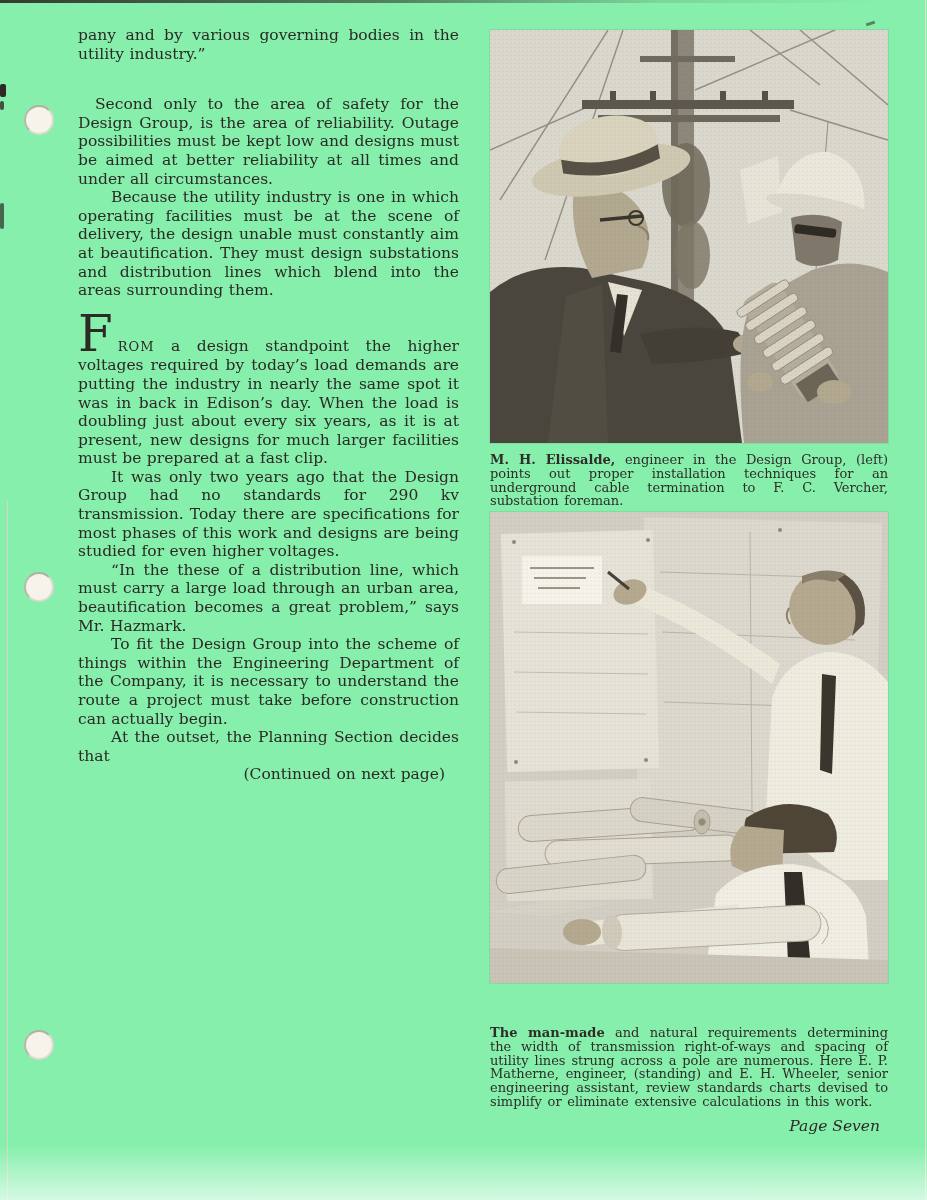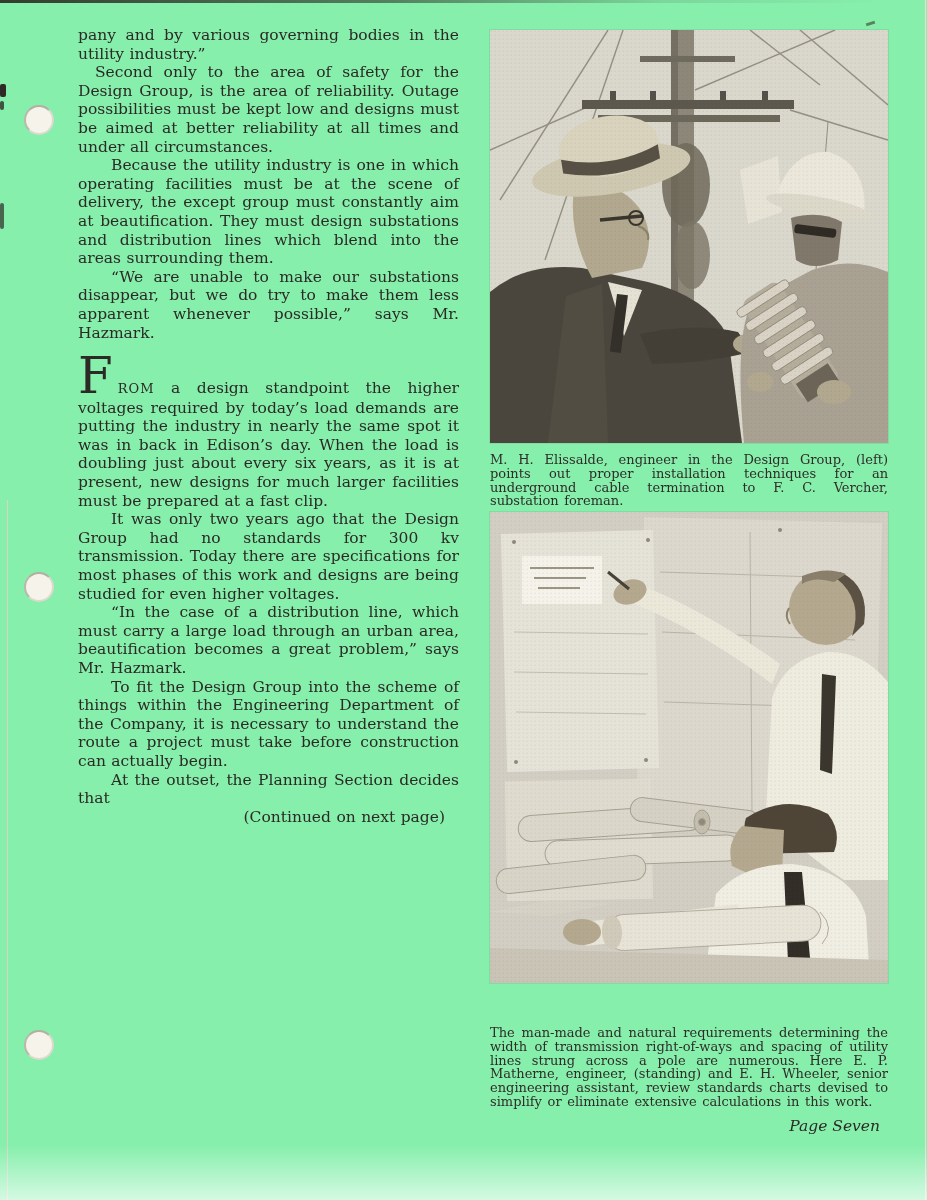--- a/index.html
+++ b/index.html
@@ -61,21 +61,21 @@
   }
   .left-col p {
     margin: 0;
     font-size: 15.5px;
     line-height: 18.6px;
     text-align: justify;
     text-indent: 33px;
     word-spacing: 0.5px;
   }
   p.opening { text-indent: 0; }
-  p.small-indent { text-indent: 17px; }
+  p.small-indent { text-indent: 17px; margin-top: 32px; }
   p.dropcap-para { text-indent: 0; }
   p.dropcap-para.first  { margin-top: 46px; }
   p.dropcap-para.second { margin-top: 34px; }
   .dropcap {
     font-size: 50px;
     line-height: 0;
     margin-right: 4px;
     letter-spacing: 1px;
   }
   .lead { font-size: 13px; letter-spacing: 1px; }
@@ -92,21 +92,21 @@
   #photo2 { top: 512px; height: 471px; }
   .caption {
     position: absolute; left: 0; width: 398px;
     font-size: 13px; line-height: 13.8px;
     text-align: justify;
     color: #2f2d28;
     word-spacing: 1.5px;
   }
   #caption1 { top: 453px; }
   #caption2 { top: 1026px; }
-  .caption .cap-lead { font-weight: normal; }
+  .caption .cap-lead { font-weight: bold; }
 
   .page-number {
     position: absolute; right: 47px; top: 1106px;
     font-size: 15.5px; font-style: italic; font-weight: normal;
     color: #2c2a25;
     margin-top: 11px;
   }
 </style>
 </head>
 <body>
@@ -121,26 +121,25 @@
   <div class="edge-mark m3"></div>
   <div class="corner-mark"></div>
   <div class="hole h1"></div>
   <div class="hole h2"></div>
   <div class="hole h3"></div>
 
   <div class="left-col">
     <p class="opening">pany and by various governing bodies in the utility industry.”</p>
     <p class="small-indent">Second only to the area of safety for the Design Group, is the area of reliability. Outage possibilities must be kept low and designs must be aimed at better reliability at all times and under all circumstances.</p>
 
-    <p>Because the utility industry is one in which operating facilities must be at the scene of delivery, the except group must constantly aim at beautification. They must design substations and distribution lines which blend into the areas surrounding them.</p>
-    <p>“We are unable to make our substations disappear, but we do try to make them less apparent whenever possible,” says Mr. Hazmark.</p>
+    <p>Because the utility industry is one in which operating facilities must be at the scene of delivery, the design unable must constantly aim at beautification. They must design substations and distribution lines which blend into the areas surrounding them.</p>
 
     <p class="dropcap-para second"><span class="dropcap">F</span><span class="lead">ROM</span><span> a design standpoint the higher voltages required by today’s load demands are putting the industry in nearly the same spot it was in back in Edison’s day. When the load is doubling just about every six years, as it is at present, new designs for much larger facilities must be prepared at a fast clip.</span></p>
-    <p>It was only two years ago that the Design Group had no standards for 300 kv transmission. Today there are specifications for most phases of this work and designs are being studied for even higher voltages.</p>
-    <p>“In the case of a distribution line, which must carry a large load through an urban area, beautification becomes a great problem,” says Mr. Hazmark.</p>
+    <p>It was only two years ago that the Design Group had no standards for 290 kv transmission. Today there are specifications for most phases of this work and designs are being studied for even higher voltages.</p>
+    <p>“In the these of a distribution line, which must carry a large load through an urban area, beautification becomes a great problem,” says Mr. Hazmark.</p>
     <p>To fit the Design Group into the scheme of things within the Engineering Department of the Company, it is necessary to understand the route a project must take before construction can actually begin.</p>
     <p>At the outset, the Planning Section decides that</p>
     <p class="continued">(Continued on next page)</p>
   </div>
 
   <div class="right-col">
 
     <div class="photo" id="photo1" role="img" aria-label="Two men beside a utility pole: an engineer in a straw hat and suit pointing at an underground cable termination device held by a foreman wearing a white hard hat">
       <svg width="398" height="413" viewBox="0 0 398 413" xmlns="http://www.w3.org/2000/svg">
         <defs>

